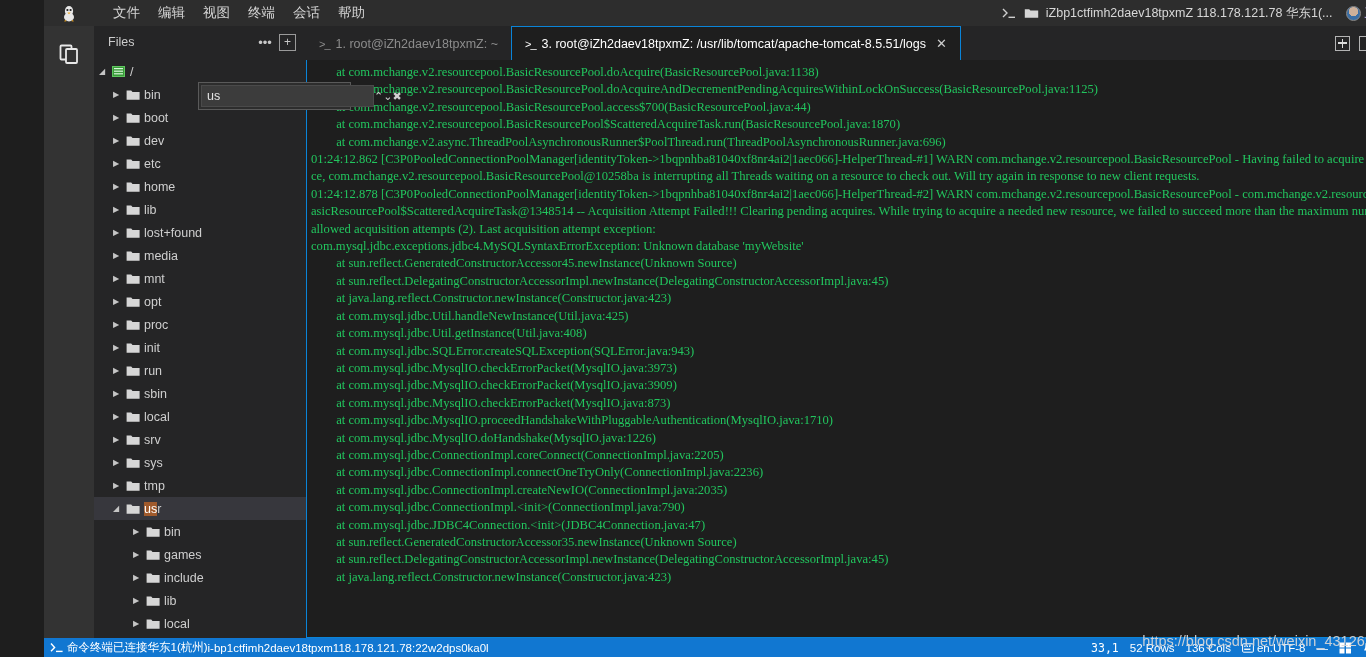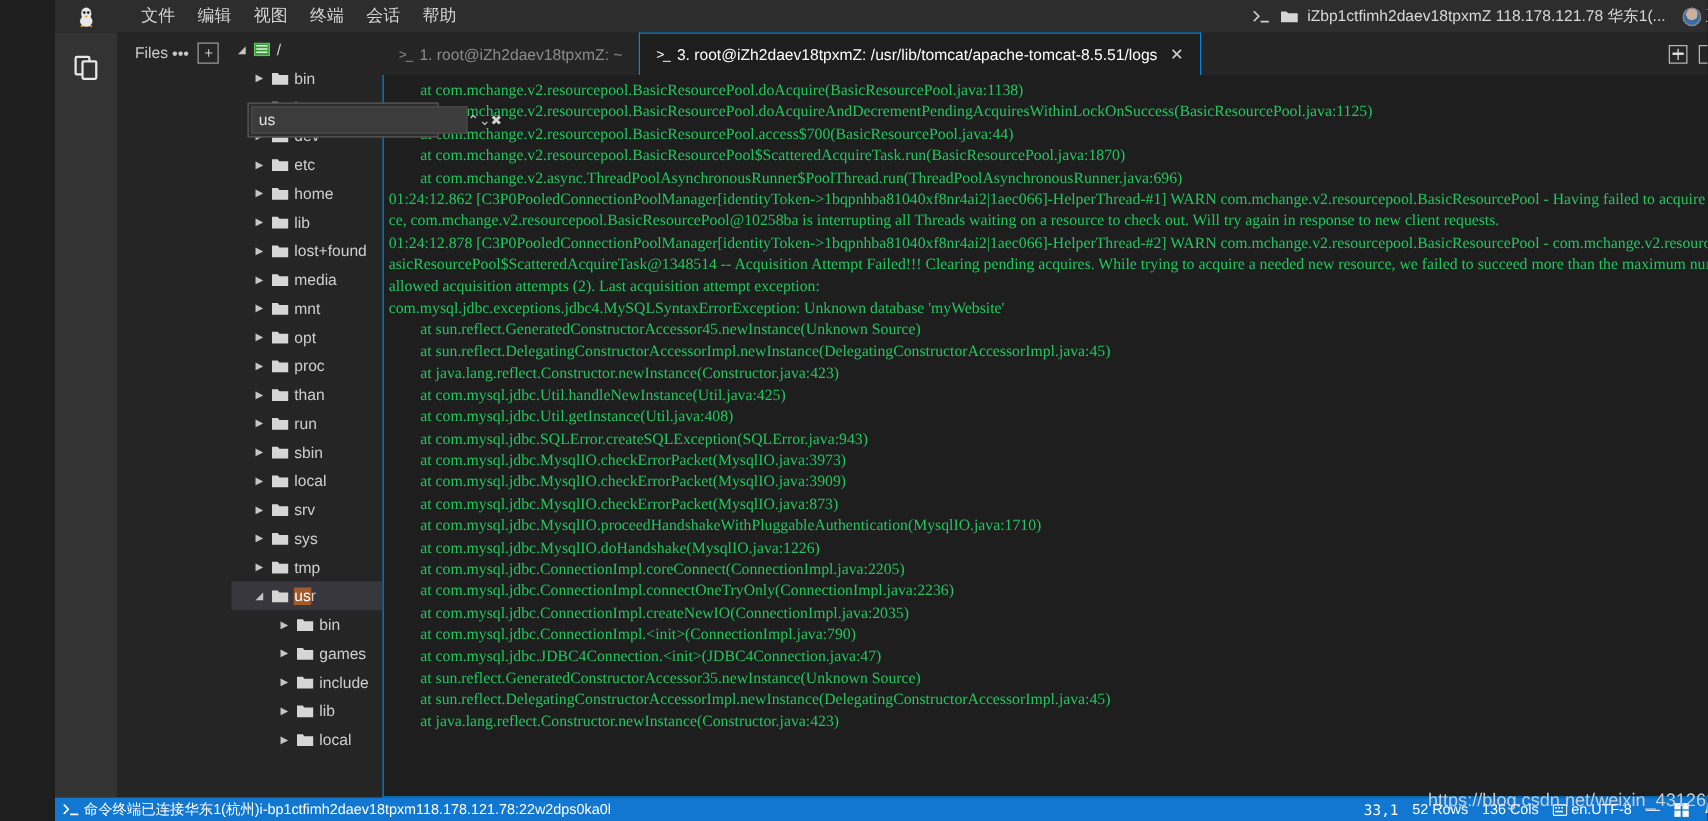--- a/index.html
+++ b/index.html
@@ -47,21 +47,21 @@
     display: flex; flex-direction: column; align-items: center; padding-top: 6px;
   }
   .act-icon {
     width: 50px; height: 44px; display: flex; align-items: center; justify-content: center;
     color: #e8e8e8; cursor: pointer;
   }
 
   
   .sidebar {
     width: 212px; flex: 0 0 212px; background: #252526;
-    display: flex; flex-direction: row; min-height: 0; position: relative;
+    display: flex; flex-direction: column; min-height: 0; position: relative;
   }
   .sb-header {
     height: 32px; display: flex; align-items: center; padding: 0 10px 0 14px;
     flex: 0 0 32px;
   }
   .sb-title { color: #cccccc; font-size: 12.5px; flex: 1 1 auto; }
   .sb-hdr-btn {
     color: #c8c8c8; font-size: 13px; width: 20px; height: 20px;
     display: flex; align-items: center; justify-content: center; cursor: pointer;
   }
@@ -340,21 +340,21 @@
               </span>
               <span class="tree-label">proc</span>
             </div>
             <div class="tree-row">
               <span class="twisty" style="margin-left: 14px;">▶</span>
               <span class="folder-ico">
                 <svg width="14" height="12" viewBox="0 0 14 12">
                   <path d="M0.6 1.4 h4.6 l1.3 1.6 h7.1 v7.8 h-13 z" fill="#d6d6d6"></path>
                 </svg>
               </span>
-              <span class="tree-label">than</span>
+              <span class="tree-label">init</span>
             </div>
             <div class="tree-row">
               <span class="twisty" style="margin-left: 14px;">▶</span>
               <span class="folder-ico">
                 <svg width="14" height="12" viewBox="0 0 14 12">
                   <path d="M0.6 1.4 h4.6 l1.3 1.6 h7.1 v7.8 h-13 z" fill="#d6d6d6"></path>
                 </svg>
               </span>
               <span class="tree-label">run</span>
             </div>

